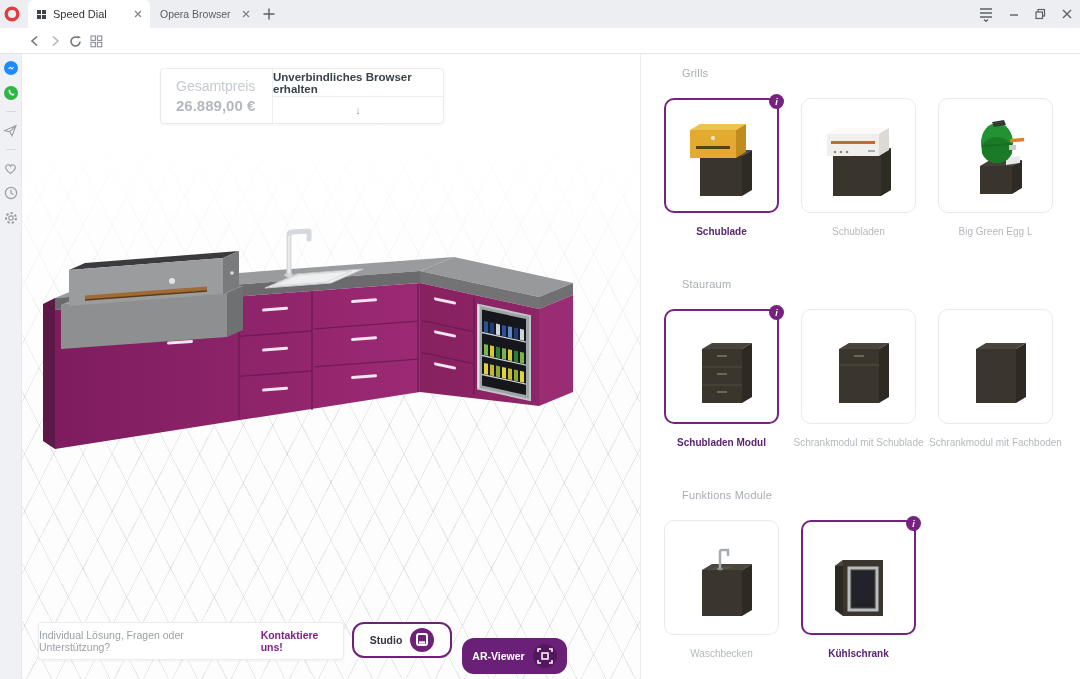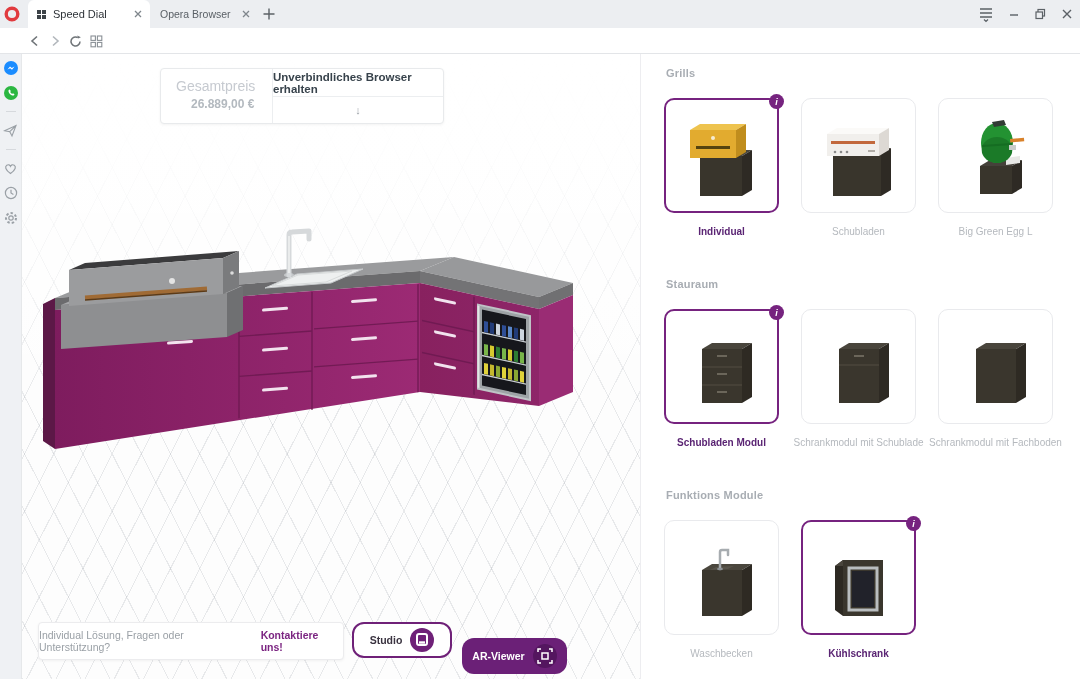--- a/index.html
+++ b/index.html
@@ -34,42 +34,42 @@
     background:
       linear-gradient(180deg,#ffffff 0%,rgba(255,255,255,.93) 16%,rgba(255,255,255,.55) 36%,rgba(255,255,255,0) 58%),
       repeating-linear-gradient(63deg, rgba(120,128,140,.16) 0 1px, transparent 1px 26px),
       repeating-linear-gradient(-63deg, rgba(120,128,140,.16) 0 1px, transparent 1px 26px),
       #fdfdfd;}
   .kitchen{position:absolute;left:0;top:0;}
 
   .price-card{position:absolute;left:138px;top:14px;width:282px;height:54px;background:#fff;border:1px solid #e8eaec;border-radius:4px;box-shadow:0 1px 3px rgba(0,0,0,.05);display:flex;}
   .price-left{width:112px;border-right:1px solid #eceef0;padding:9px 0 0 15px;box-sizing:border-box;}
   .price-label{font-size:14px;color:#c6cad0;margin-bottom:3px;}
-  .price-amount{font-size:12px;font-weight:600;color:#b3b9bf;margin-left:15px;}
+  .price-amount{font-size:15px;font-weight:600;color:#b3b9bf;}
   .price-right{flex:1;display:flex;flex-direction:column;cursor:pointer;}
   .cta-top{height:27px;border-bottom:1px solid #eceef0;display:flex;align-items:center;justify-content:center;font-size:11.5px;font-weight:bold;color:#38434c;}
   .cta-arrow{flex:1;display:flex;align-items:center;justify-content:center;font-size:11px;color:#9aa0a6;}
 
   .contact-card{position:absolute;left:16px;top:568px;width:304px;height:36px;background:#fff;border:1px solid #ececee;border-radius:4px;box-shadow:0 1px 3px rgba(0,0,0,.05);display:flex;align-items:center;justify-content:center;gap:4px;font-size:10.5px;}
   .contact-q{color:#9aa0a6;}
   .contact-link{color:#7b2481;font-weight:bold;cursor:pointer;}
 
   .btn{position:absolute;top:568px;height:36px;border-radius:12px;display:flex;align-items:center;justify-content:center;gap:8px;box-sizing:border-box;cursor:pointer;}
   .btn-studio{left:330px;width:100px;background:#fff;border:2px solid #6f2178;}
   .btn-studio .btn-label{font-size:10.5px;font-weight:bold;color:#3a3340;}
   .btn-ar{left:440px;width:105px;background:#6b2077;margin-top:16px;}
   .btn-ar .btn-label{font-size:10.5px;font-weight:bold;color:#fff;}
   .btn-ic{width:24px;height:24px;border-radius:50%;display:flex;align-items:center;justify-content:center;}
   .btn-studio .btn-ic{background:#6f2178;}
   .btn-ar .btn-ic{background:#54165f;}
 
   
   .panel{position:absolute;left:640px;top:54px;width:440px;height:625px;background:#fff;border-left:1px solid #ededf0;box-sizing:border-box;padding:13px 0 0 23px;overflow:hidden;}
   .section{margin-bottom:40px;}
-  .sec-title{font-size:11px;color:#a8adb3;letter-spacing:.2px;margin:0 0 17px 2px;height:14px;font-weight:bold;}
+  .sec-title{font-size:11px;color:#a8adb3;letter-spacing:.2px;margin:0 0 17px 18px;height:14px;}
   .cards{display:flex;gap:22px;}
   .cell{width:115px;display:flex;flex-direction:column;align-items:center;}
   .card{position:relative;width:115px;height:115px;box-sizing:border-box;border:1px solid #e9eaed;border-radius:10px;background:#fff;display:flex;align-items:center;justify-content:center;cursor:pointer;}
   .card.selected{border:2px solid #76237f;}
   .badge{position:absolute;top:-6px;right:-7px;width:15px;height:15px;border-radius:50%;background:#76237f;color:#fff;font-size:9px;font-weight:bold;font-style:italic;display:flex;align-items:center;justify-content:center;}
   .card-label{margin-top:12px;font-size:10px;line-height:13px;color:#b5b9be;text-align:center;white-space:nowrap;}
   .card-label.sel{color:#5a2473;font-weight:bold;}
 </style>
 </head>
 <body>
@@ -417,21 +417,21 @@
             <polygon points="24,46 34,40 76,40 66,46" fill="#4a463d"></polygon>
             <polygon points="66,46 76,40 76,80 66,86" fill="#2e2a24"></polygon>
             <rect x="24" y="46" width="42" height="40" fill="#39352c"></rect>
             <polygon points="14,20 24,14 70,14 60,20" fill="#eec34e"></polygon>
             <polygon points="60,20 70,14 70,42 60,48" fill="#c08d1d"></polygon>
             <rect x="14" y="20" width="46" height="28" fill="#e2ab2f"></rect>
             <rect x="20" y="36" width="34" height="3" fill="#55430f"></rect>
             <circle cx="37" cy="28" r="2" fill="#f6ecd2"></circle>
           </svg>
         </div>
-        <div class="card-label sel">Individual</div>
+        <div class="card-label sel">Schublade</div>
       </div>
       <div class="cell">
         <div class="card">
           <svg width="92" height="92">
             <polygon points="20,44 30,38 78,38 68,44" fill="#4a463d"></polygon>
             <polygon points="68,44 78,38 78,80 68,86" fill="#2e2a24"></polygon>
             <rect x="20" y="44" width="48" height="42" fill="#39352c"></rect>
             <polygon points="14,24 24,18 76,18 66,24" fill="#fbfaf8"></polygon>
             <polygon points="66,24 76,18 76,40 66,46" fill="#ddd9d4"></polygon>
             <rect x="14" y="24" width="52" height="22" fill="#f1efec"></rect>

